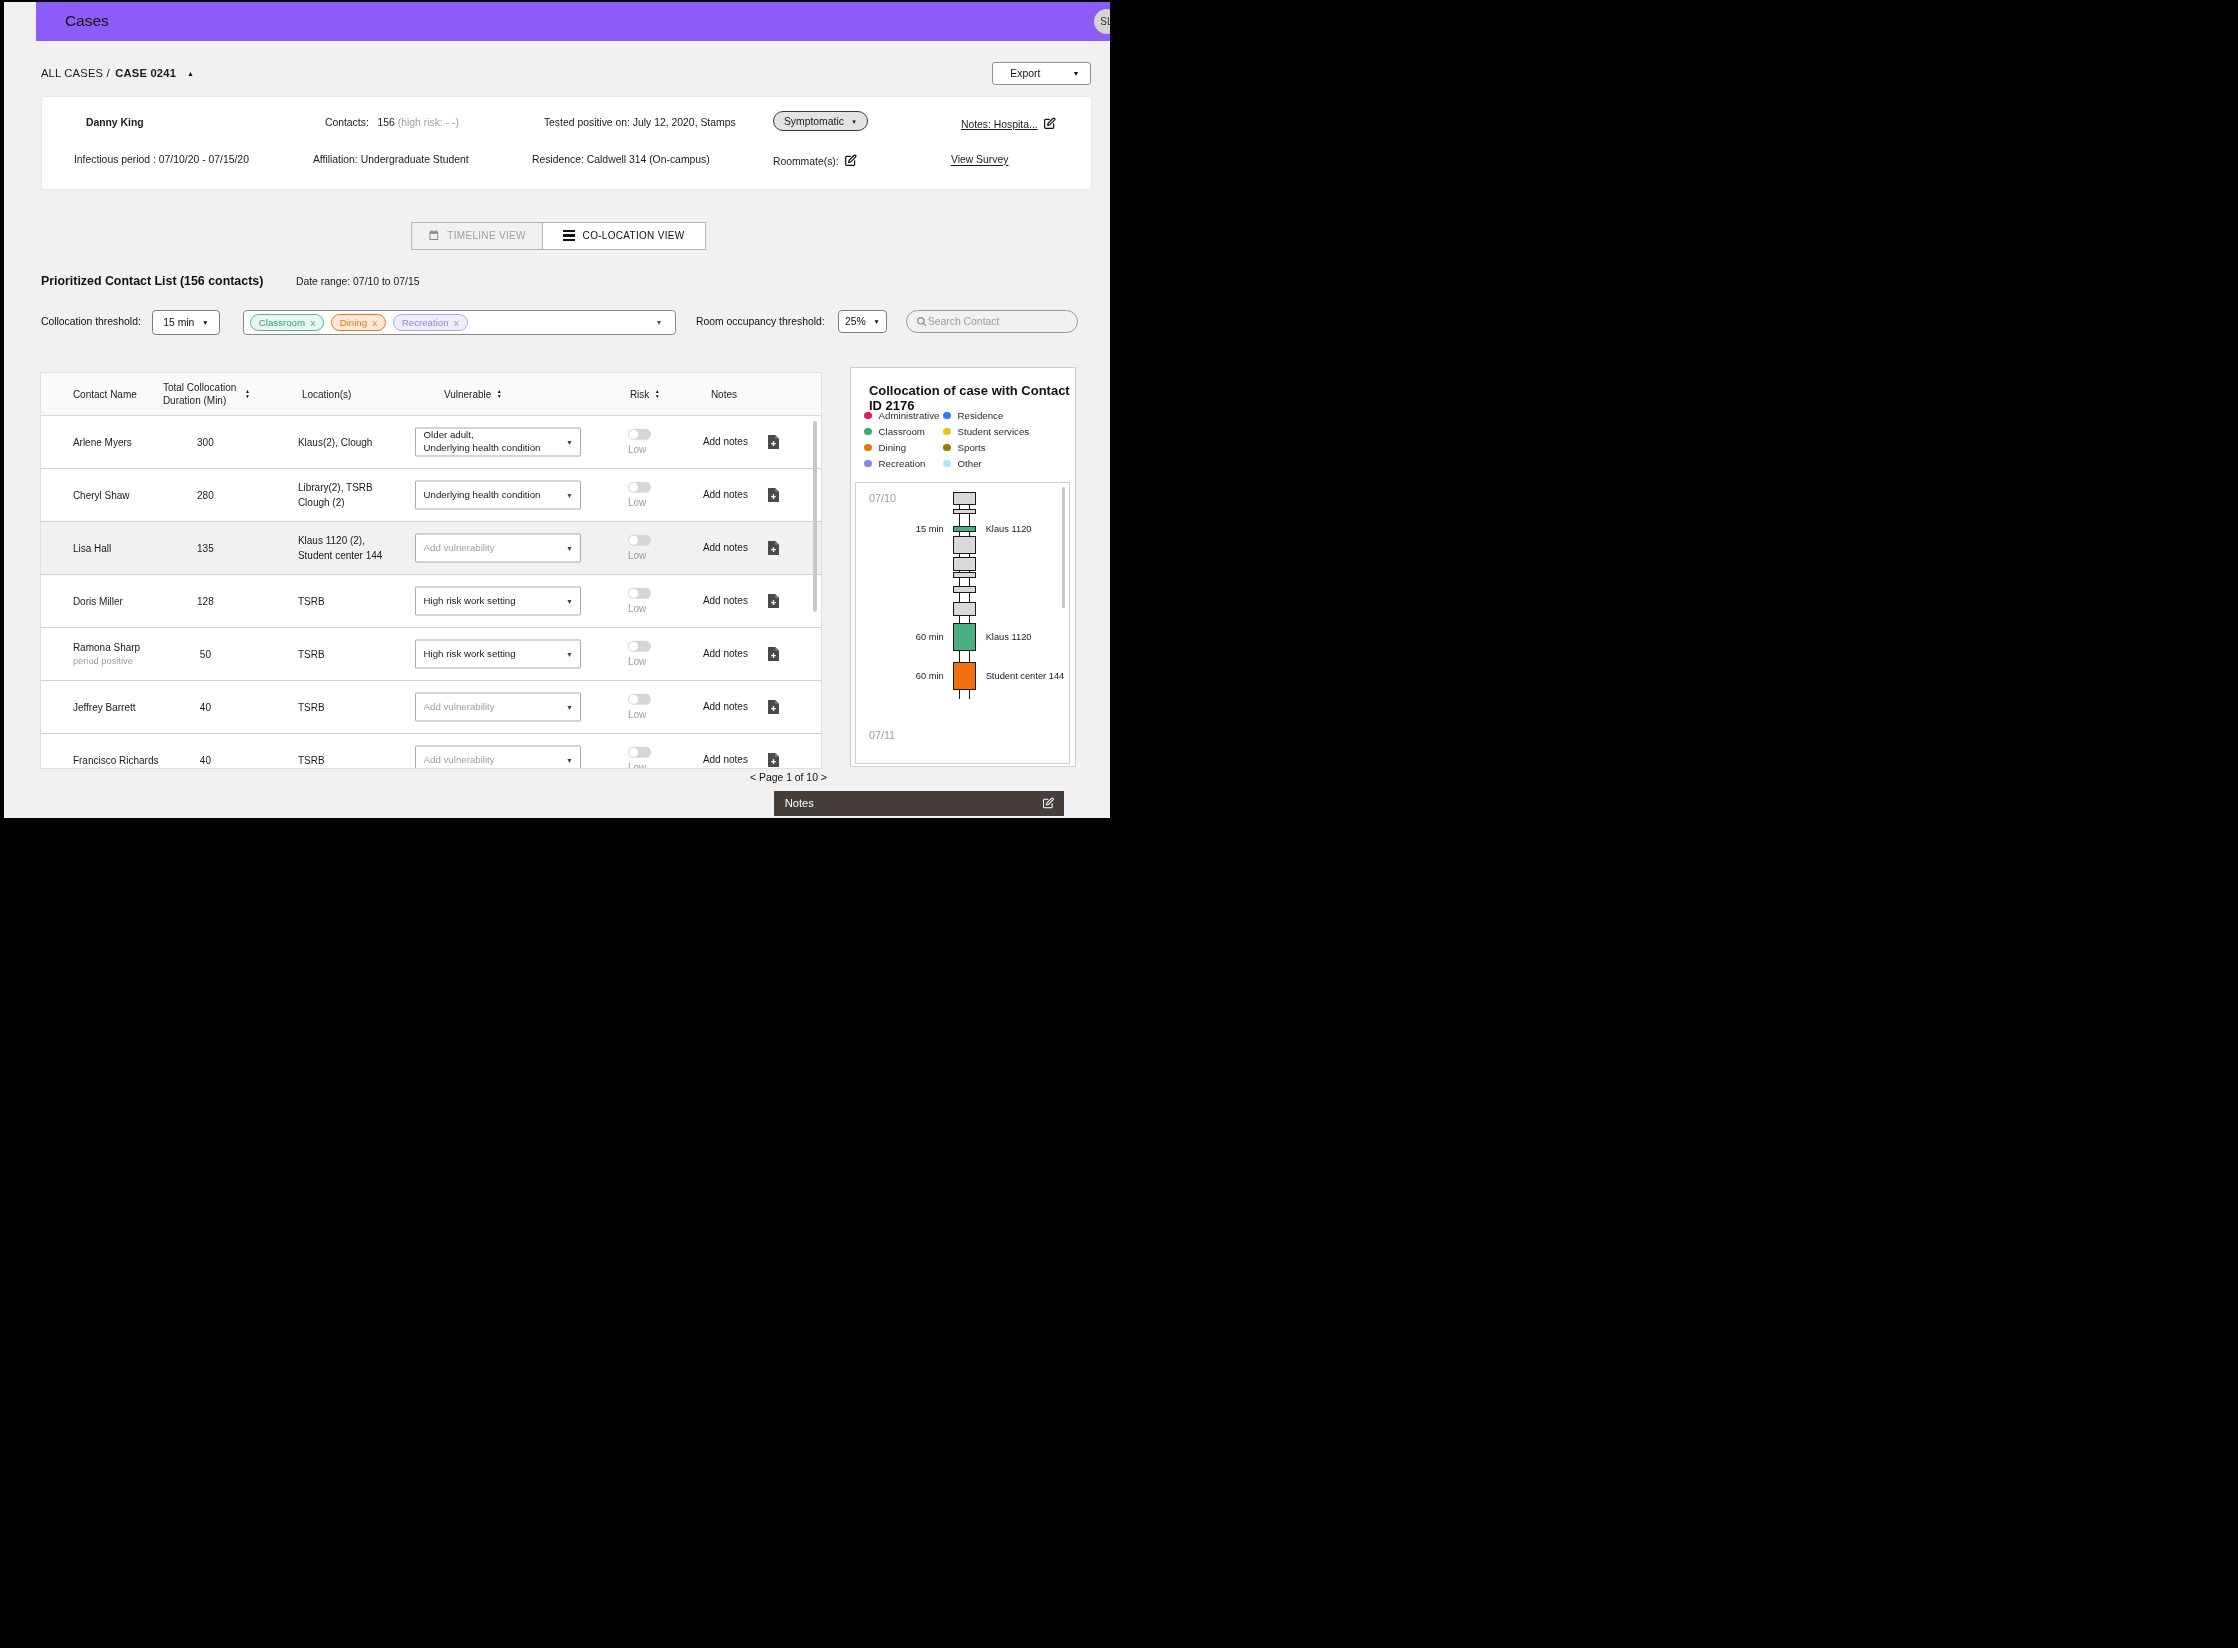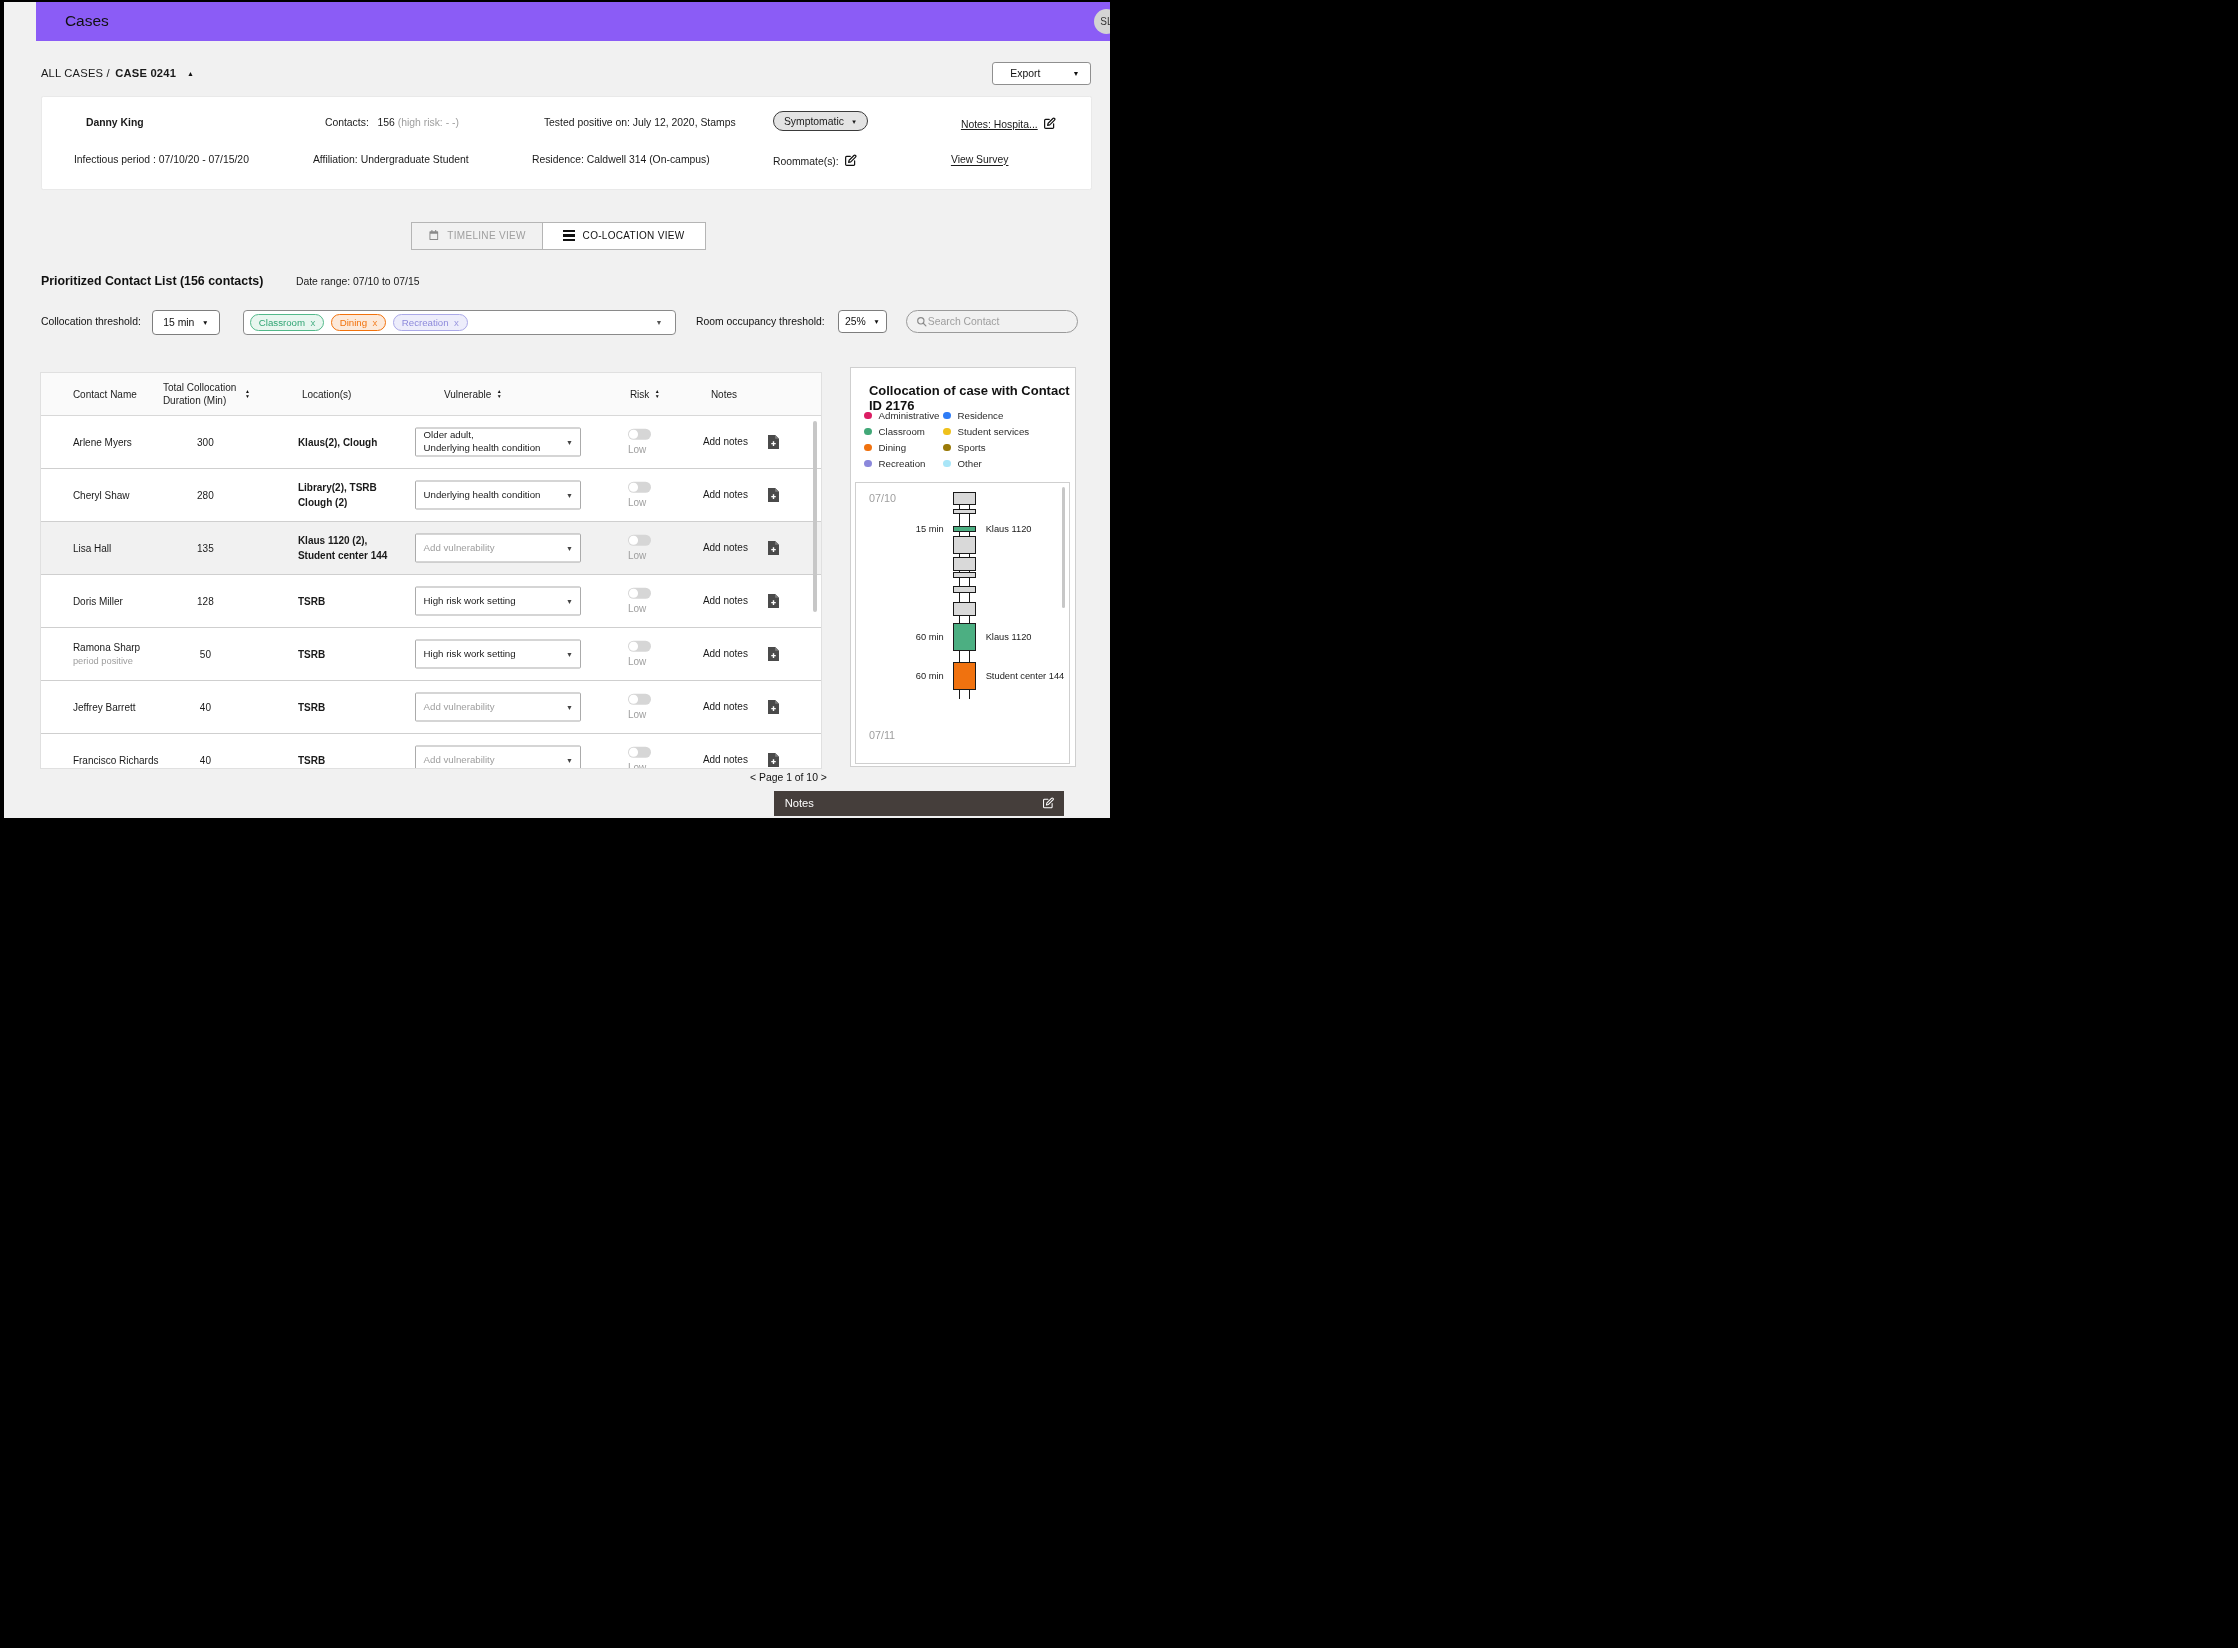--- a/index.html
+++ b/index.html
@@ -80,21 +80,21 @@
   .h-risk { left:589px; display:flex; align-items:center; }
   .h-notes { left:670px; }
   .sort { display:flex; flex-direction:column; margin-left:5.4px; color:#111; cursor:pointer; }
   .sort i { font-style:normal; font-size:5px; line-height:4.6px; }
   .trow { position:relative; height:53px; border-bottom:0.8px solid #cfcfcf; background:#fff; font-size:10px; color:#1a1a1a; }
   .trow.hl { background:#f1f1f1; }
   .cell { position:absolute; top:50%; transform:translateY(-50%); }
   .c-name { left:32px; width:108px; }
   .c-name .sub { color:#9e9e9e; font-size:9.3px; margin-top:3.1px; }
   .c-dur { left:139px; width:51px; text-align:center; }
-  .c-loc { left:257px; width:124px; line-height:1.5;font-weight:bold; }
+  .c-loc { left:257px; width:124px; line-height:1.5; }
   .c-vuln { left:374px; width:166px; height:29px; border:0.8px solid #ababab; border-radius:1.5px; background:#fff;
     display:flex; align-items:center; padding:0 20px 0 7.7px; cursor:pointer; }
   .c-vuln .vtx { font-size:9.7px; line-height:1.3; }
   .c-vuln.ph .vtx { color:#9e9e9e; }
   .c-vuln .caret { position:absolute; right:7px; font-size:7px; color:#444; }
   .c-risk { left:587px; display:flex; flex-direction:column; align-items:flex-start; gap:3.9px; }
   .toggle { width:23px; height:11.6px; border-radius:6.2px; background:#d6d6d6; position:relative; cursor:pointer; }
   .toggle .knob { position:absolute; left:1.5px; top:1.5px; width:8.5px; height:8.5px; border-radius:50%; background:#fff; }
   .risk-lab { color:#9e9e9e; font-size:10px; }
   .c-notes { left:662px; display:flex; align-items:center; gap:18.6px; }

